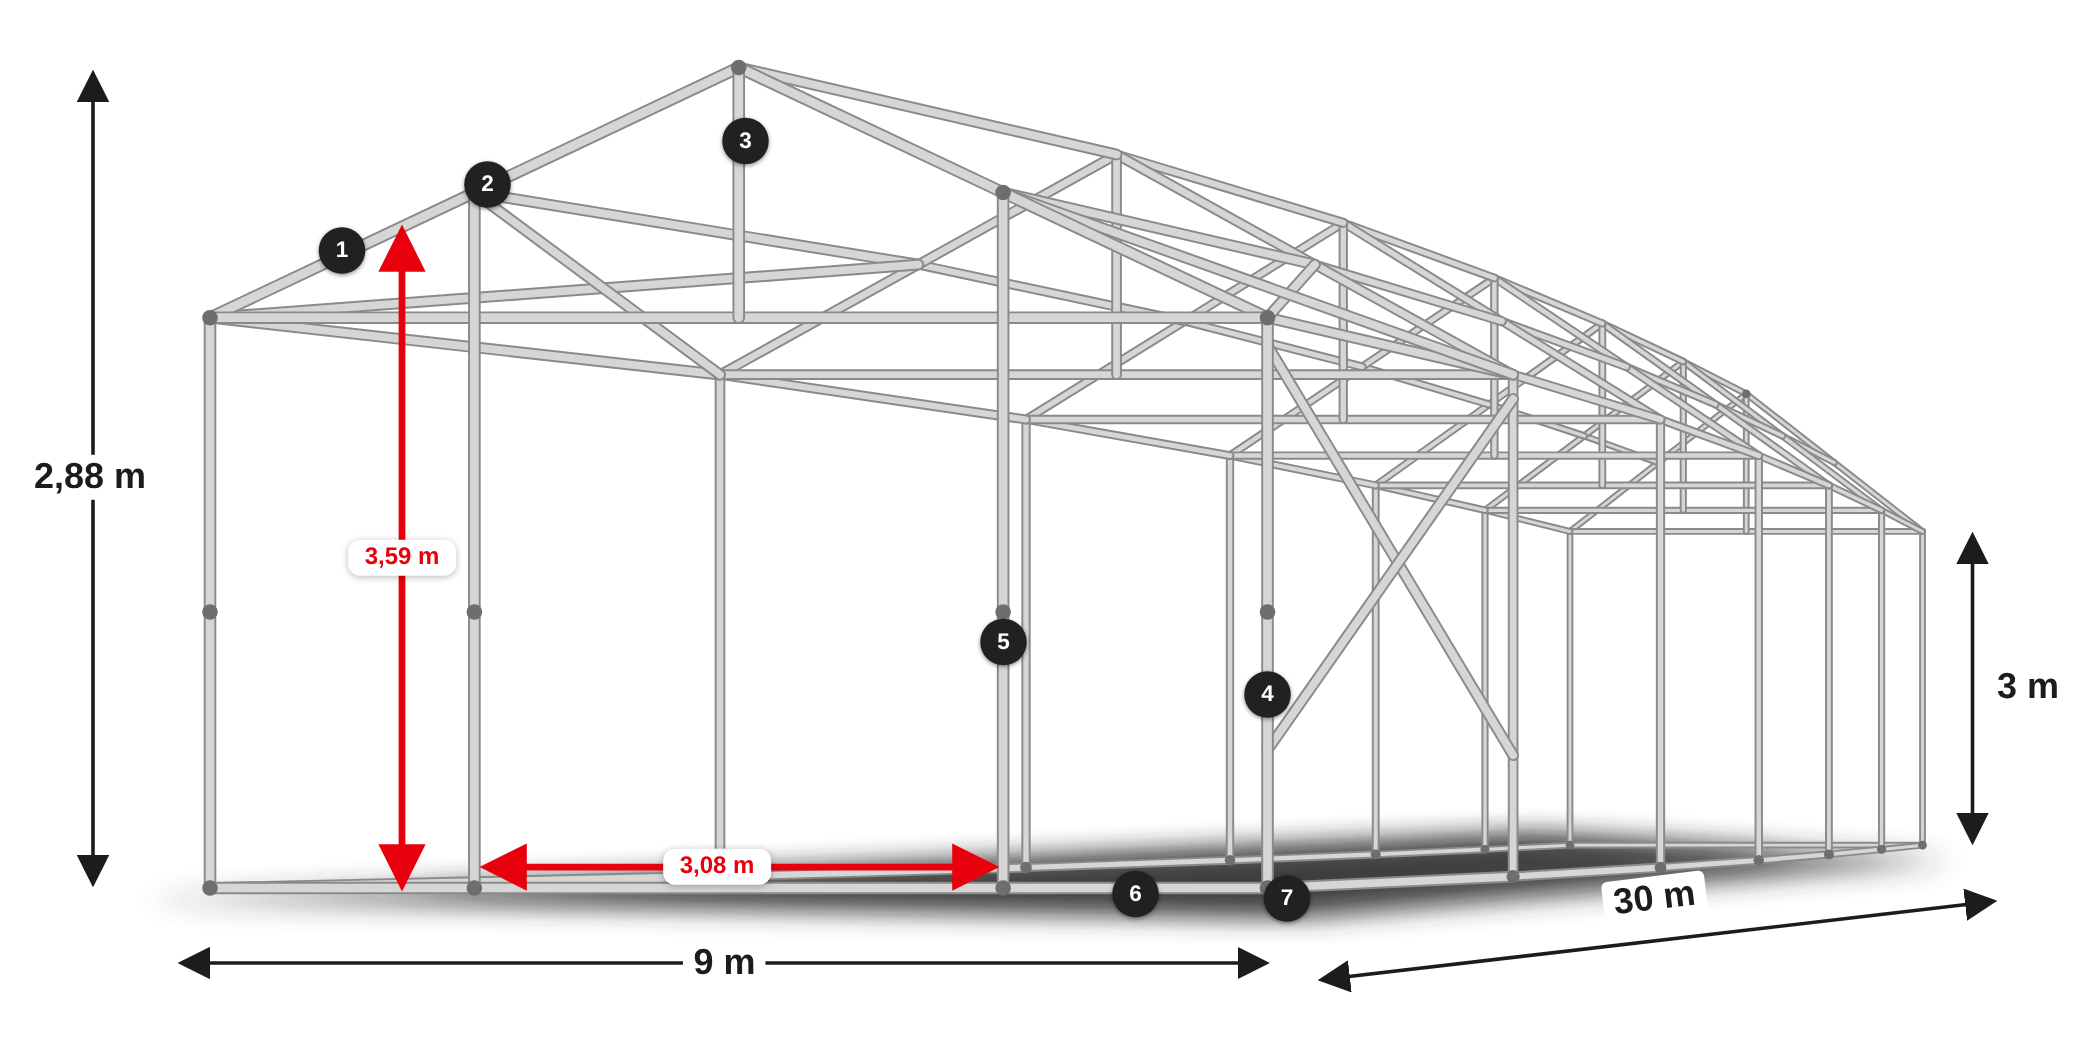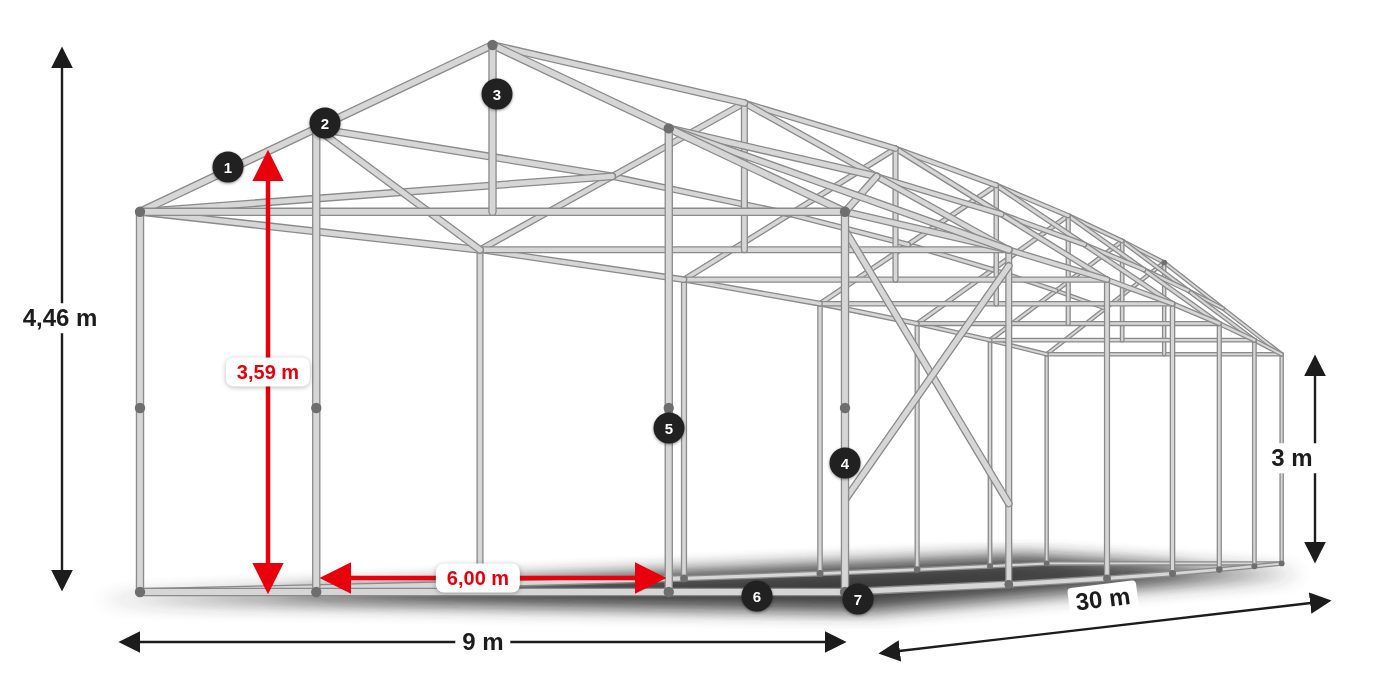--- a/index.html
+++ b/index.html
@@ -17,21 +17,21 @@
   .dl-red{stroke:var(--dim-red);}
   .mk-black{fill:var(--dim-black);}
   .mk-red{fill:var(--dim-red);}
   .dim-label{
     position:absolute;transform:translate(-50%,-50%);
     font-weight:700;font-size:24px;color:var(--dim-black);
     background:#fff;padding:1px 7px;border-radius:4px;white-space:nowrap;
     line-height:1.15;z-index:5;
   }
   .dim-label.red{
-    color:var(--dim-red);font-size:20px;padding:3px 11px;border-radius:8px;
+    color:var(--dim-red);font-size:16px;padding:3px 11px;border-radius:8px;
     box-shadow:0 1px 5px rgba(0,0,0,.28);
   }
   .dim-label.rot{transform:translate(-50%,-50%) rotate(-7deg);}
   .badge{
     position:absolute;transform:translate(-50%,-50%);
     width:31px;height:31px;border-radius:50%;
     background:var(--badge-bg);color:var(--badge-text);
     font-size:15px;font-weight:700;
     display:flex;align-items:center;justify-content:center;
     box-shadow:0 1px 3px rgba(0,0,0,.45);z-index:6;
@@ -285,27 +285,27 @@
     <g id="g-dims">
       <line class="dl-black" x1="62" y1="50" x2="62" y2="588" stroke-width="2.4" marker-start="url(#ab-s)" marker-end="url(#ab-e)"></line>
       <line class="dl-black" x1="122" y1="642" x2="843" y2="642" stroke-width="2.4" marker-start="url(#ab-s)" marker-end="url(#ab-e)"></line>
       <line class="dl-black" x1="882" y1="653" x2="1328" y2="601" stroke-width="2.4" marker-start="url(#ab-s)" marker-end="url(#ab-e)"></line>
       <line class="dl-black" x1="1315" y1="358" x2="1315" y2="560" stroke-width="2.4" marker-start="url(#ab-s)" marker-end="url(#ab-e)"></line>
       <line class="dl-red" x1="268" y1="156" x2="268" y2="588" stroke-width="4.5" marker-start="url(#ar-s)" marker-end="url(#ar-e)"></line>
       <line class="dl-red" x1="326" y1="578" x2="660" y2="578" stroke-width="4.5" marker-start="url(#ar-s)" marker-end="url(#ar-e)"></line>
     </g>
   </svg>
 
-  <div class="dim-label" style="left:60px;top:318px">4,46 m</div>
+  <div class="dim-label" style="left:60px;top:318px">2,88 m</div>
 
   <div class="dim-label red" style="left:268px;top:372px">3,59 m</div>
 
-  <div class="dim-label red" style="left:478px;top:578px">6,00 m</div>
-
-  <div class="dim-label" style="left:1292px;top:458px">3 m</div>
+  <div class="dim-label red" style="left:478px;top:578px">3,08 m</div>
+
+  <div class="dim-label" style="left:1352px;top:458px">3 m</div>
 
   <div class="dim-label" style="left:483px;top:642px">9 m</div>
 
   <div class="dim-label rot" style="left:1103px;top:599px">30 m</div>
 
   <div id="markers">
       <div class="badge" style="left: 228px; top: 167px;">1</div>
       <div class="badge" style="left: 325px; top: 123px;">2</div>
       <div class="badge" style="left: 497px; top: 94px;">3</div>
       <div class="badge" style="left: 845px; top: 463px;">4</div>

